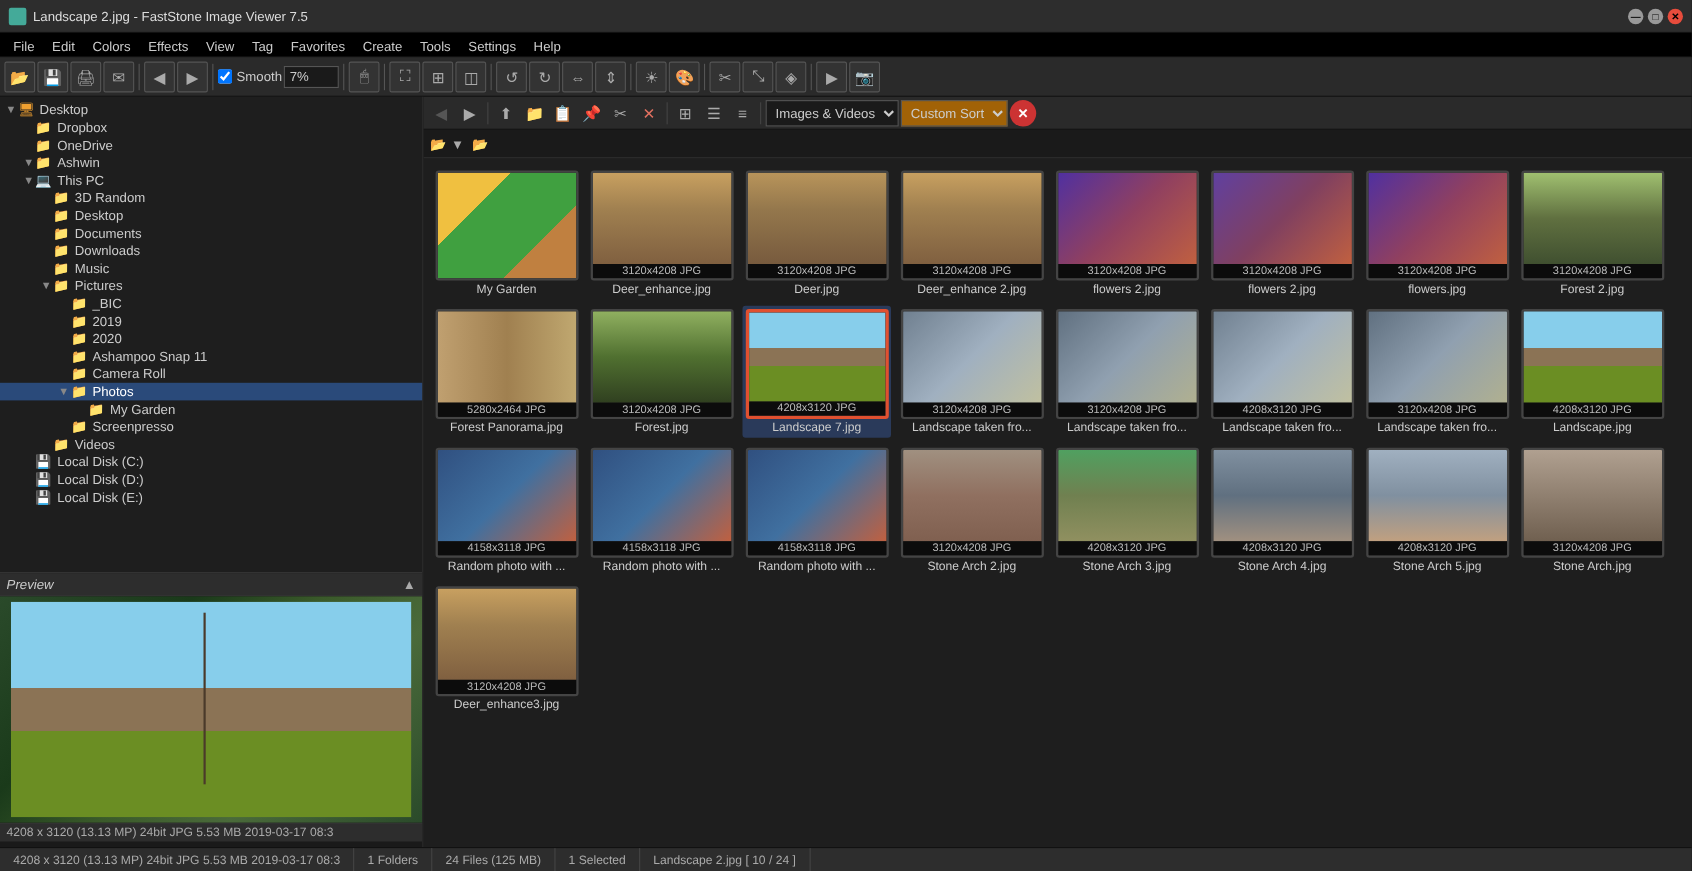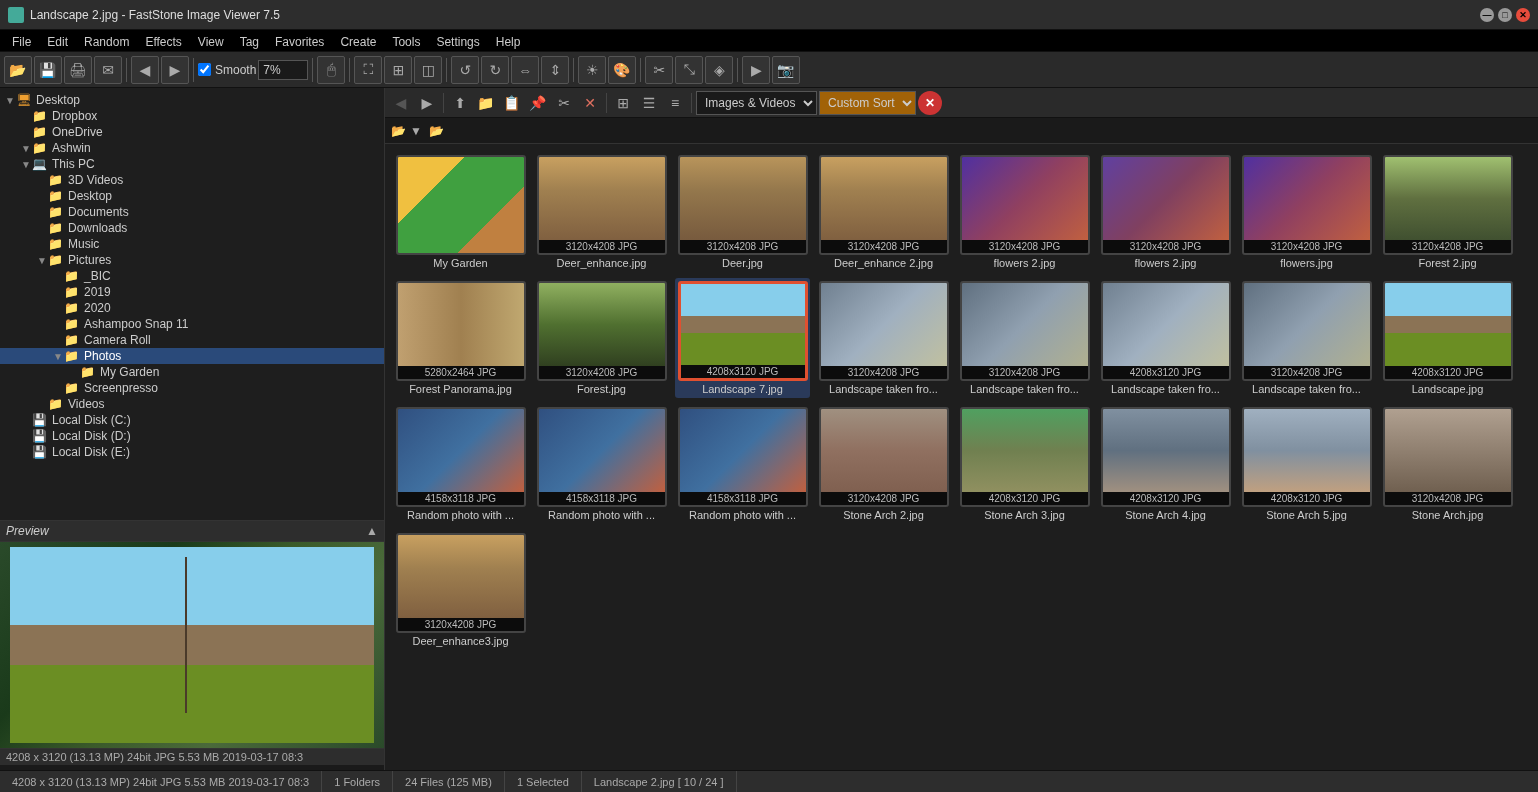--- a/index.html
+++ b/index.html
@@ -139,21 +139,21 @@
   <div id="titlebar-controls">
     <div class="title-btn minimize">—</div>
     <div class="title-btn maximize">□</div>
     <div class="title-btn close">✕</div>
   </div>
 </div>
 
 <div id="menubar">
     <div class="menu-item">File</div>
     <div class="menu-item">Edit</div>
-    <div class="menu-item">Random</div>
+    <div class="menu-item">Colors</div>
     <div class="menu-item">Effects</div>
     <div class="menu-item">View</div>
     <div class="menu-item">Tag</div>
     <div class="menu-item">Favorites</div>
     <div class="menu-item">Create</div>
     <div class="menu-item">Tools</div>
     <div class="menu-item">Settings</div>
     <div class="menu-item">Help</div>
   </div>
 
@@ -219,21 +219,21 @@
           <span>Ashwin</span>
         </div>
         <div class="tree-item" style="padding-left: 20px;">
           <span class="tree-toggle">▼</span>
           <span class="tree-icon folder-icon">💻</span>
           <span>This PC</span>
         </div>
         <div class="tree-item" style="padding-left: 36px;">
           <span class="tree-toggle"> </span>
           <span class="tree-icon folder-icon">📁</span>
-          <span>3D Videos</span>
+          <span>3D Random</span>
         </div>
         <div class="tree-item" style="padding-left: 36px;">
           <span class="tree-toggle"> </span>
           <span class="tree-icon folder-icon">📁</span>
           <span>Desktop</span>
         </div>
         <div class="tree-item" style="padding-left: 36px;">
           <span class="tree-toggle"> </span>
           <span class="tree-icon folder-icon">📁</span>
           <span>Documents</span>

